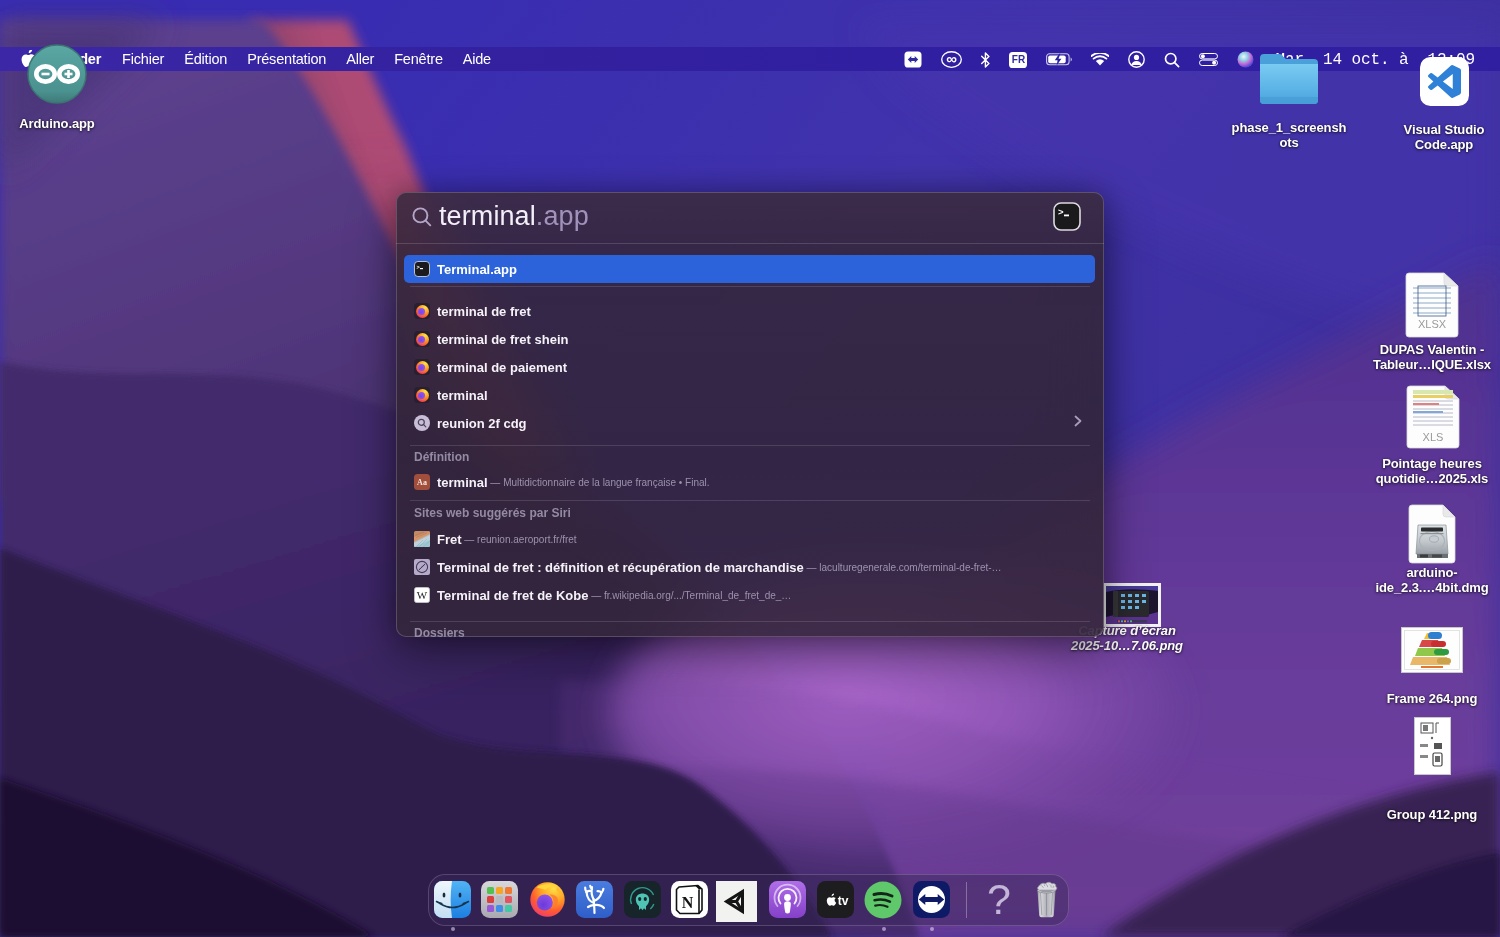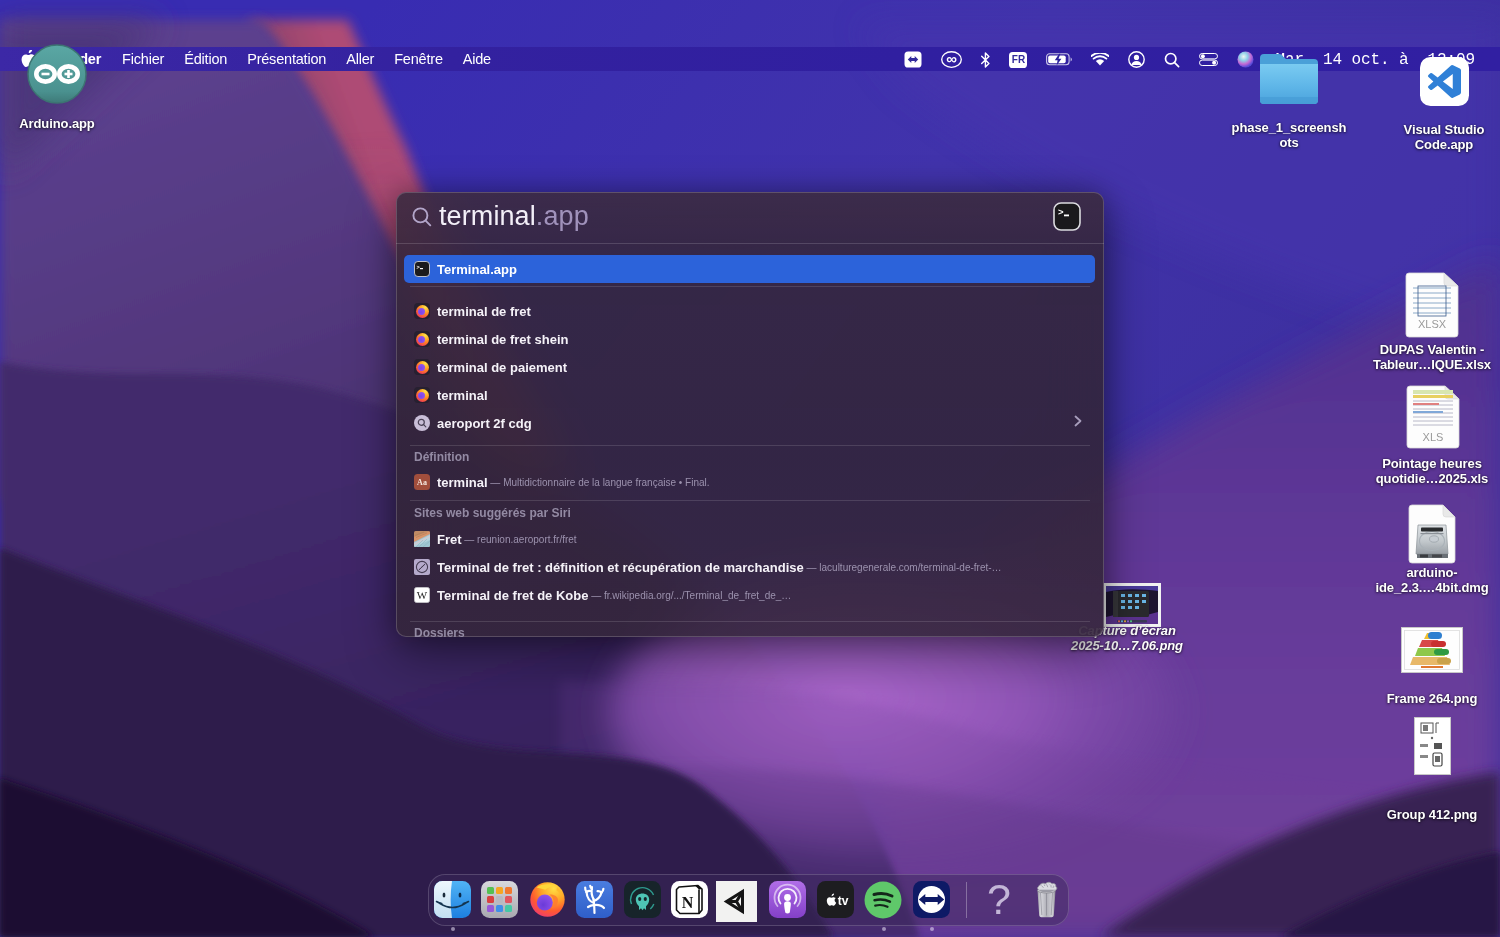--- a/index.html
+++ b/index.html
@@ -375,21 +375,21 @@
   <div class="srow" style="top:189px;">
         <span class="ficon"></span>
         <span class="stxt">terminal</span>
       </div>
   <div class="srow" style="top:217px;">
     <svg width="16" height="16" viewBox="0 0 16 16" style="flex:none;">
           <circle cx="8" cy="8" r="8" fill="#c9bed8"></circle>
           <circle cx="7.3" cy="7.3" r="3" fill="none" stroke="#4a4156" stroke-width="1.2"></circle>
           <line x1="9.7" y1="9.7" x2="11.8" y2="11.8" stroke="#4a4156" stroke-width="1.2" stroke-linecap="round"></line>
         </svg>
-    <span class="stxt">aeroport 2f cdg</span>
+    <span class="stxt">reunion 2f cdg</span>
   </div>
   <div style="position:absolute;left:676px;top:221px;width:12px;height:12px;"><svg width="12" height="12" viewBox="0 0 12 12">
           <path d="M3.5 1.5 L8.5 6 L3.5 10.5" fill="none" stroke="#a79dbb" stroke-width="1.8" stroke-linecap="round" stroke-linejoin="round"></path>
         </svg></div>
 
   <div style="position:absolute;left:14px;top:253px;width:680px;height:1px;background:rgba(255,255,255,0.13);"></div>
   <div class="shead" style="top:258px;">Définition</div>
   <div class="srow" style="top:276px;">
     <svg width="16" height="16" viewBox="0 0 16 16" style="flex:none;">
           <rect width="16" height="16" rx="3.5" fill="#a14e3c"></rect>

